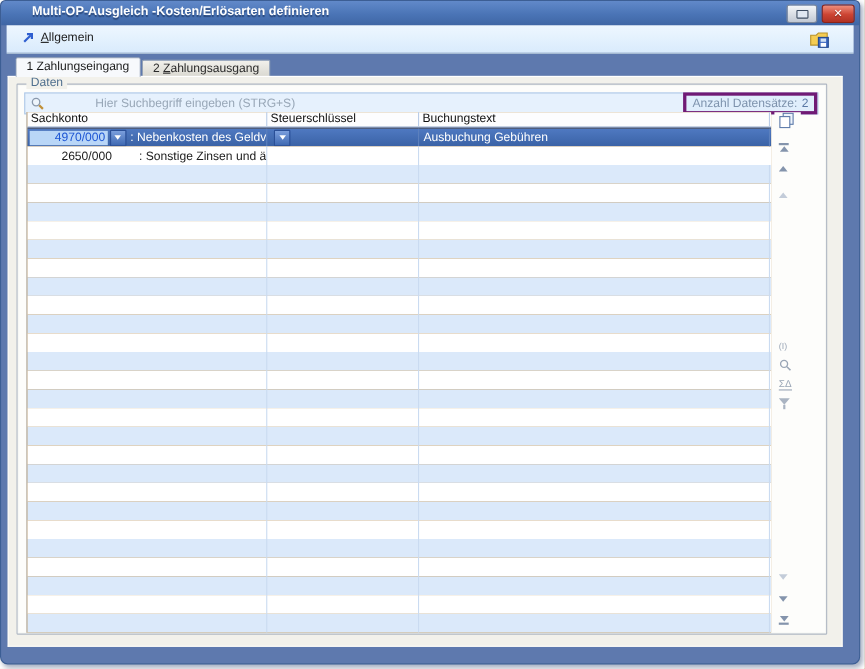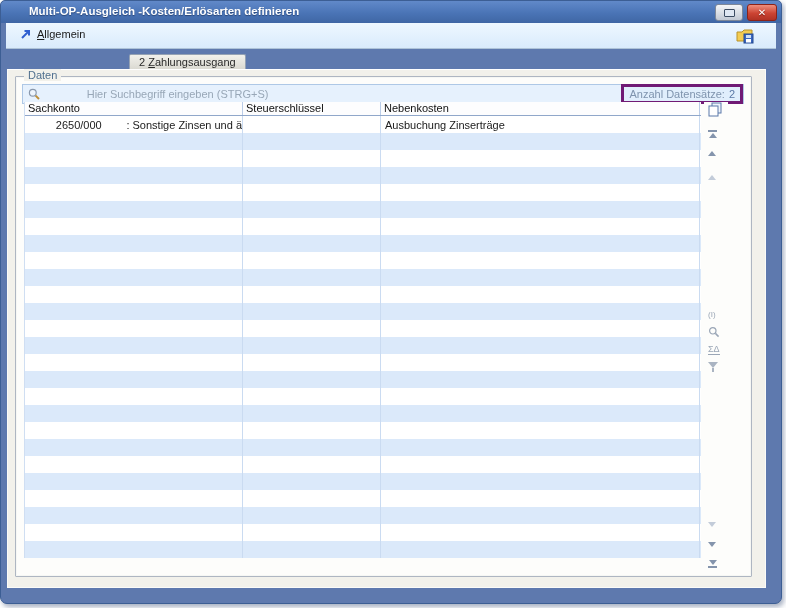--- a/index.html
+++ b/index.html
@@ -103,20 +103,21 @@
     <div class="save-btn">
       <svg width="18" height="16" viewBox="0 0 18 16">
         <path d="M1 4 h5 l2 -2 h8 v11 h-15 z" fill="#f4cc52" stroke="#b8922a" stroke-width="1"></path>
         <rect x="8" y="6" width="9" height="9" fill="#3a66c0" stroke="#23498f" stroke-width="1"></rect>
         <rect x="10" y="7" width="5" height="3" fill="#cfe0f4"></rect>
         <rect x="10" y="11" width="5" height="3.5" fill="#ffffff"></rect>
       </svg>
     </div>
   </div>
 
+  <div class="tab tab-active">1 Zahlungseingang</div>
   <div class="tab tab-inactive">2 <u>Z</u>ahlungsausgang</div>
 
   <div class="tabpanel">
     <div class="groupbox">
       <span class="gb-label">Daten</span>
 
       <div class="searchbar">
         <span class="search-mag">
           <svg width="12" height="12" viewBox="0 0 12 12">
             <circle cx="4.8" cy="4.8" r="3.4" fill="#eef5fc" stroke="#8a99ad" stroke-width="1.2"></circle>
@@ -128,33 +129,45 @@
         <div class="count-box">
           <span>Anzahl Datensätze:</span>
           <span class="count-value">2</span>
         </div>
       </div>
 
       <div class="grid">
         <div class="grid-header">
           <div class="hcell c1">Sachkonto</div>
           <div class="hcell c2">Steuerschlüssel</div>
-          <div class="hcell c3">Nebenkosten</div>
+          <div class="hcell c3">Buchungstext</div>
         </div>
         <div id="grid-body">
+            <div class="grid-row sel">
+              <div class="cell c1">
+                <span class="acct">4970/000</span>
+                <span class="ddslot">
+                  <span class="dd-btn"></span>
+                </span>
+                <span class="desc">: Nebenkosten des Geldv</span>
+              </div>
+              <div class="cell c2">
+                <span class="dd-btn"></span>
+              </div>
+              <div class="cell c3">
+                <span class="btext">Ausbuchung Gebühren</span>
+              </div>
+            </div>
             <div class="grid-row">
               <div class="cell c1">
                 <span class="acct">2650/000</span>
                 <span class="ddslot"></span>
                 <span class="desc">: Sonstige Zinsen und ä</span>
               </div>
               <div class="cell c2"></div>
-              <div class="cell c3">
-                <span class="btext">Ausbuchung Zinserträge</span>
-              </div>
             </div>
             <div class="grid-row stripe">
               <div class="cell c1"></div>
               <div class="cell c2"></div>
               <div class="cell c3"></div>
             </div>
             <div class="grid-row">
               <div class="cell c1"></div>
               <div class="cell c2"></div>
               <div class="cell c3"></div>

